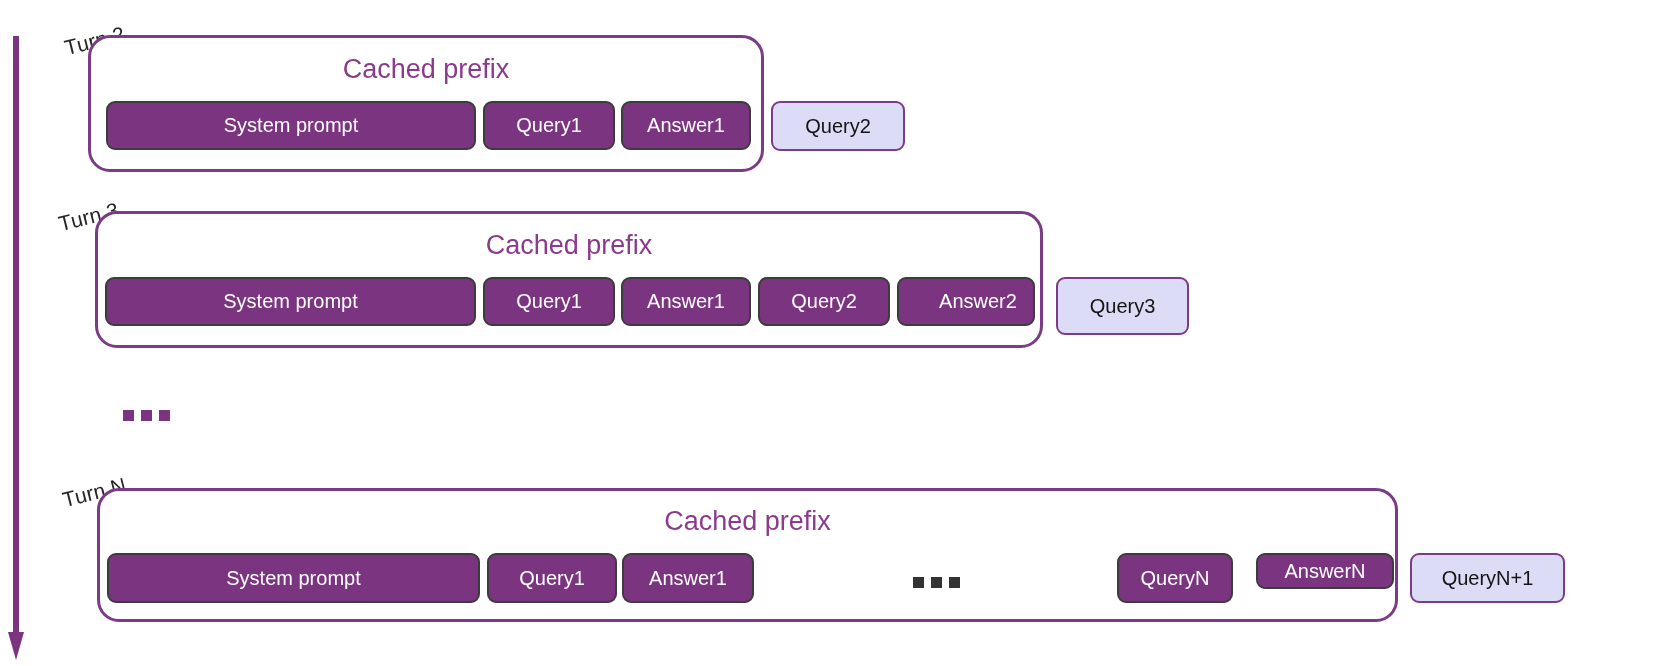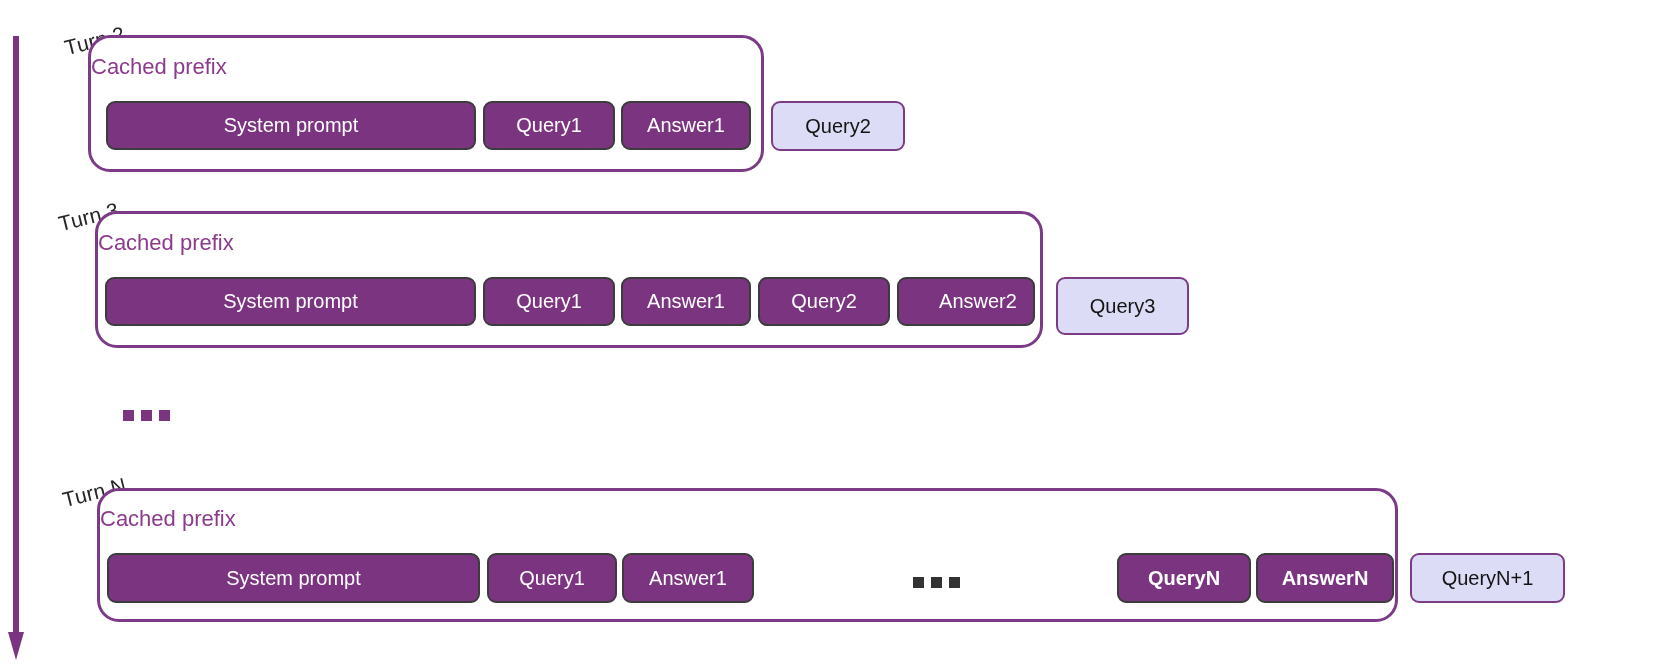--- a/index.html
+++ b/index.html
@@ -43,22 +43,22 @@
     position: absolute;
     border: 3px solid #7B3B86;
     border-radius: 22px;
     background: #ffffff;
     box-sizing: border-box;
   }
   .prefix-title {
     position: absolute;
     left: 0;
     right: 0;
-    text-align: left;
-    font-size: 22px;
+    text-align: center;
+    font-size: 27px;
     color: #8C3A8C;
     white-space: nowrap;
   }
 
   
   .chip {
     position: absolute;
     box-sizing: border-box;
     border-radius: 9px;
     display: flex;
@@ -145,17 +145,17 @@
   <div class="chip dark" style="left:107px; top:553px; width:373px; height:50px;">System prompt</div>
   <div class="chip dark" style="left:487px; top:553px; width:130px; height:50px;">Query1</div>
   <div class="chip dark" style="left:622px; top:553px; width:132px; height:50px;">Answer1</div>
 
   <div class="dots dark" style="left:913px; top:577px;">
     <i></i>
       <i></i>
       <i></i>
   </div>
 
-  <div class="chip dark" style="left:1117px; top:553px; width:134px; height:50px;font-weight:bold;">QueryN</div>
-  <div class="chip dark" style="left:1256px; top:553px; width:138px; height:50px;font-weight:bold;">AnswerN</div>
+  <div class="chip dark" style="left:1117px; top:553px; width:116px; height:50px;">QueryN</div>
+  <div class="chip dark" style="left:1256px; top:553px; width:138px; height:36px;">AnswerN</div>
   <div class="chip light" style="left:1410px; top:553px; width:155px; height:50px;">QueryN+1</div>
 
 </div>
 
 </body></html>

